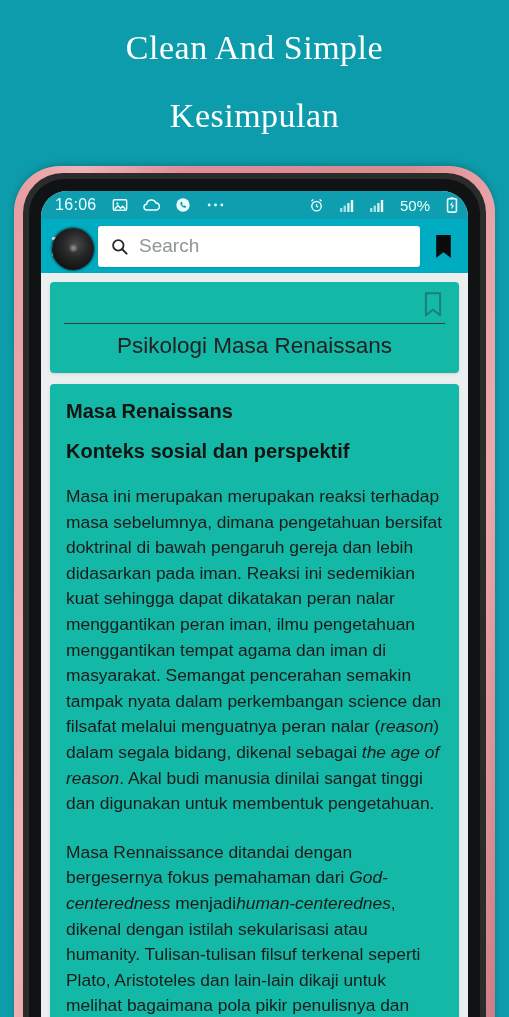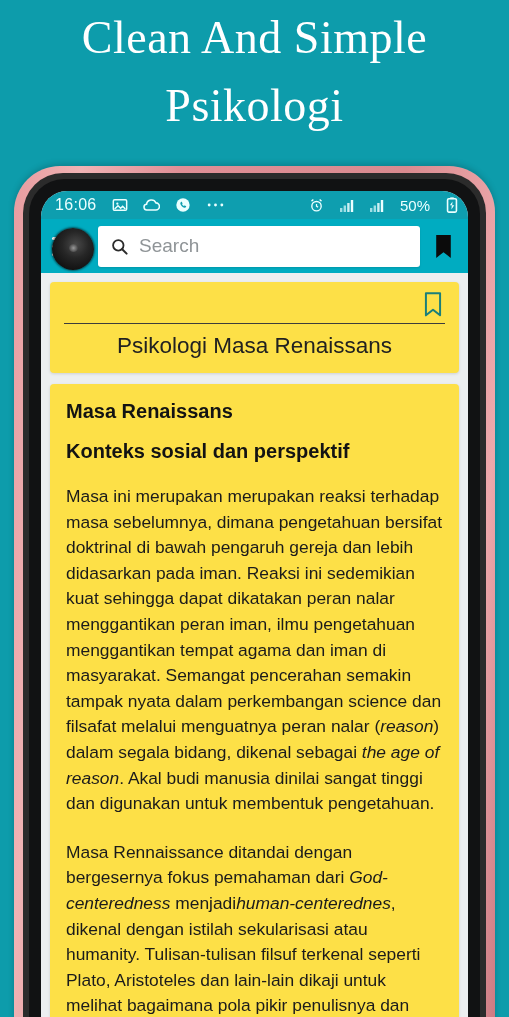--- a/index.html
+++ b/index.html
@@ -6,25 +6,25 @@
   html, body {
     width: 509px; height: 1017px;
     overflow: hidden;
     background: #0d9cab;
     font-family: "Liberation Sans", sans-serif;
   }
   #root { position: relative; width: 509px; height: 1017px; background: #0d9cab; }
 
   
   .promo {
-    position: absolute; top: 4px; left: 0; width: 509px;
+    position: absolute; top: 14px; left: 0; width: 509px;
     text-align: center;
     font-family: "Liberation Serif", serif;
     color: #ffffff;
-    font-size: 46px;
+    font-size: 34px;
     line-height: 68px;
     letter-spacing: 0.5px;
   }
 
   
   .phone-outer {
     position: absolute; left: 14px; top: 166px;
     width: 481px; height: 900px;
     border-radius: 46px 46px 0 0;
     background: linear-gradient(95deg,#e79ca0 0%,#f0b3b4 12%,#e08f96 30%,#d98b90 70%,#eda8ab 90%,#c9777f 100%);
@@ -133,21 +133,21 @@
   }
 
   
   .content {
     background: #eceff0;
     height: 793px;
     padding: 9px 9px 0 9px;
     overflow: hidden;
   }
   .card {
-    background: #fde047;
+    background: #14b8a6;
     border-radius: 4px;
     box-shadow: 0 1px 3px rgba(0,0,0,0.13);
   }
   .title-card { padding: 10px 14px 14px 14px; margin-bottom: 11px; }
   .title-bm-row { display: flex; justify-content: flex-end; padding-right: 2px; }
   .title-rule { height: 1px; background: #3c3c3c; margin: 6px 0 9px 0; }
   .doc-title {
     text-align: center;
     font-size: 22.5px;
     color: #212121;
@@ -166,21 +166,21 @@
   }
   .para i { font-style: italic; }
 </style>
 </head>
 <body>
 
 <div id="root">
 
   <div class="promo">
     <div>Clean And Simple</div>
-    <div>Psikologi</div>
+    <div>Kesimpulan</div>
   </div>
 
   <div class="phone-outer">
     <div class="btn-volume"></div>
     <div class="btn-power-r"></div>
     <div class="btn-power-r2"></div>
     <div class="phone-mid">
       <div class="phone-bezel">
         <div class="screen">
 

